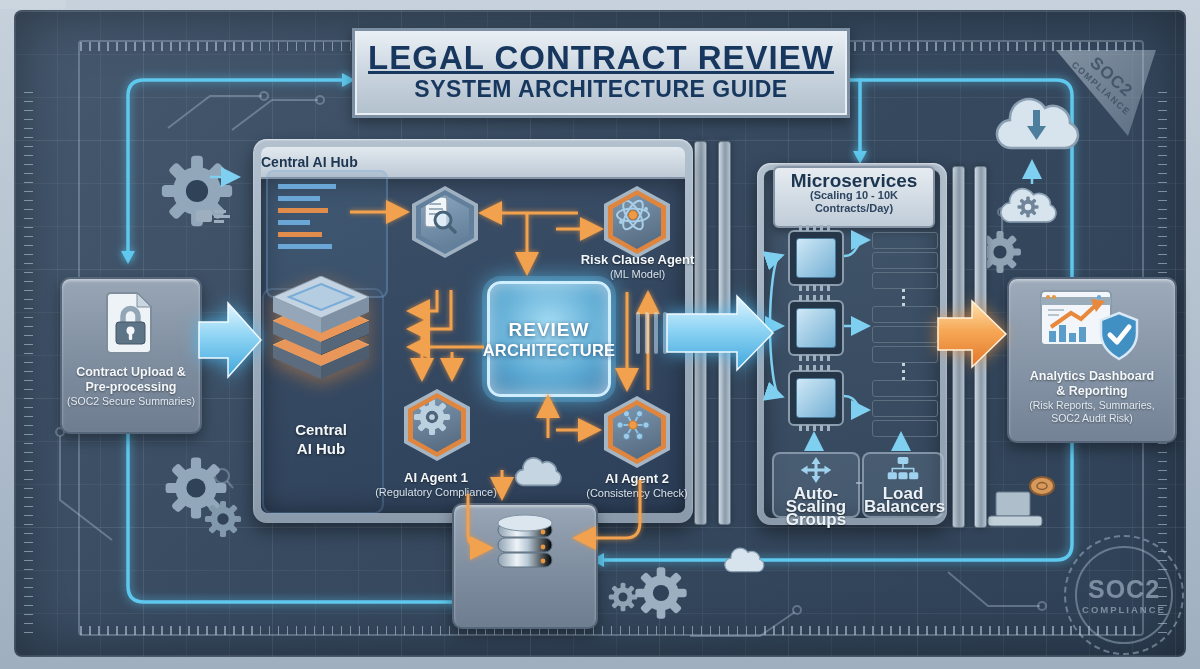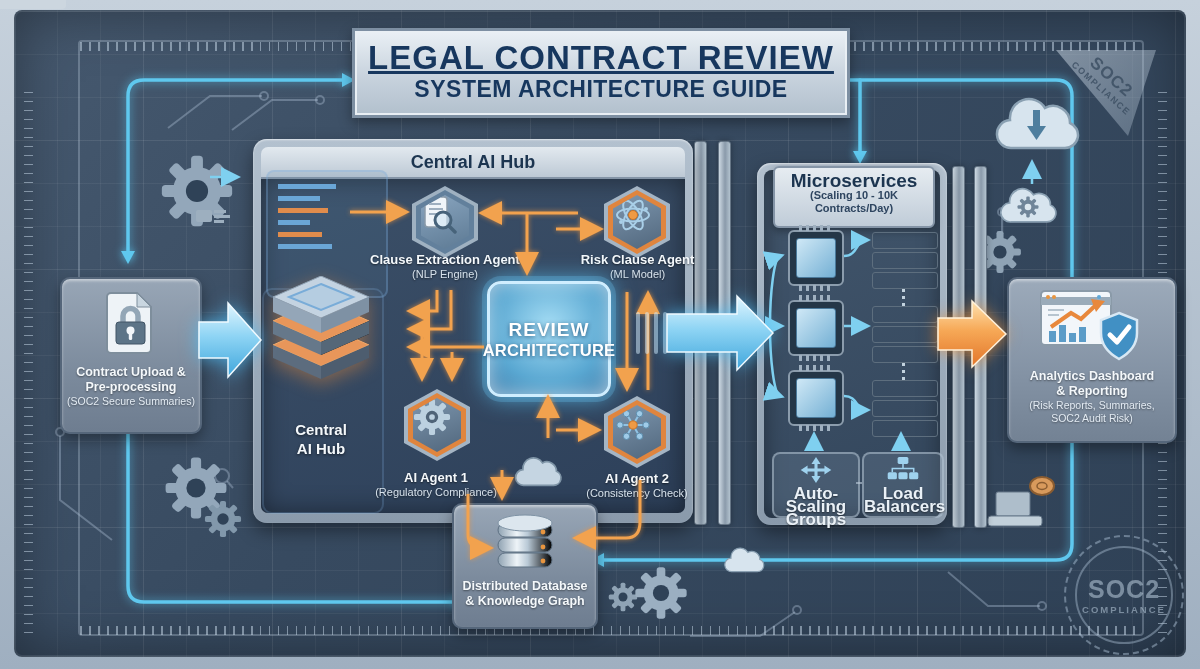--- a/index.html
+++ b/index.html
@@ -48,21 +48,21 @@
   #dbbox{left:452px;top:503px;width:142px;height:122px;}
   #analyticsbox{left:1007px;top:277px;width:166px;height:162px;background:linear-gradient(180deg,#9dabdb0,#8594a6 60%,#75captures);
     background:linear-gradient(180deg,#9caaba,#8392a4 60%,#73828f;);
     background:linear-gradient(180deg,#9caaba,#8392a4 60%,#738294);}
 
   
   .panel{border-radius:14px;background:linear-gradient(180deg,#b3c1cf,#8a9aab);
     box-shadow:0 8px 18px rgba(0,0,0,.4),inset 0 1px 2px rgba(255,255,255,.6);padding:8px;box-sizing:border-box;}
   #central{left:253px;top:139px;width:440px;height:384px;}
   #central .phead{height:30px;border-radius:7px 7px 0 0;background:linear-gradient(180deg,#e2e9ef,#bdc9d5);
-    text-align:center;font-size:18px;font-weight:800;color:#1c3550;line-height:30px;border-bottom:2px solid #8494a6;}
+    font-size:14px;font-weight:800;color:#1c3550;line-height:30px;border-bottom:2px solid #8494a6;}
   #central .pbody{height:334px;border-radius:0 0 7px 7px;background:linear-gradient(160deg,#3c5068,#2d405a);
     box-shadow:inset 0 0 26px rgba(0,0,0,.45);}
   #micro{left:757px;top:163px;width:190px;height:362px;}
   #micro .pbody{height:100%;border-radius:8px;background:linear-gradient(160deg,#42566c,#33465c);box-shadow:inset 0 0 22px rgba(0,0,0,.4);}
   #microhead{left:773px;top:166px;width:158px;height:58px;border-radius:6px;border:2px solid #8494a6;
     background:linear-gradient(180deg,#e6ecf1,#c0ccd8);text-align:center;box-shadow:0 3px 8px rgba(0,0,0,.35);}
   #microhead .mh1{font-size:19px;font-weight:800;color:#1c3550;margin-top:4px;line-height:17px;}
   #microhead .mh2{font-size:11px;font-weight:700;color:#2e4560;line-height:13px;}
 
   
@@ -297,24 +297,20 @@
   <div class="h2 hexo" style="background:#62809c;"></div>
   <div class="h3 hexo" style="background:linear-gradient(160deg,#8aa6c0,#5d7a94);">
     <svg width="36" height="40" viewBox="0 0 36 40">
       <rect x="4" y="2" width="22" height="30" rx="3" fill="#f0f5f9" stroke="#8a9aa8" stroke-width="1.5"></rect>
       <path d="M8,9 h12 M8,14 h14 M8,19 h10" stroke="#9fb0c0" stroke-width="2"></path>
       <circle cx="22" cy="25" r="8" fill="rgba(210,230,245,.65)" stroke="#47637a" stroke-width="3"></circle>
       <path d="M28,31 L34,37" stroke="#47637a" stroke-width="3.5" stroke-linecap="round"></path>
     </svg>
   </div>
 </div>
-<div class="abs lbl" style="left:363px;top:252px;width:164px;">
-  <div class="lt">Clause Extraction Agent</div>
-  <div class="ls">(NLP Engine)</div>
-</div>
 
 <div class="abs hex hexo" style="left:604px;top:186px;background:#a5b5c4;">
   <div class="h2 hexo" style="background:#e0853e;"></div>
   <div class="h3 hexo">
     <svg width="40" height="40" viewBox="0 0 40 40">
       <ellipse cx="20" cy="20" rx="16" ry="6.5" fill="none" stroke="#a9cfe8" stroke-width="2"></ellipse>
       <ellipse cx="20" cy="20" rx="16" ry="6.5" fill="none" stroke="#a9cfe8" stroke-width="2" transform="rotate(60 20 20)"></ellipse>
       <ellipse cx="20" cy="20" rx="16" ry="6.5" fill="none" stroke="#a9cfe8" stroke-width="2" transform="rotate(120 20 20)"></ellipse>
       <circle cx="20" cy="20" r="4.5" fill="#ef9a45" stroke="#c97428"></circle>
       <circle cx="33" cy="14" r="2" fill="#a9cfe8"></circle>
@@ -447,24 +443,20 @@
     </linearGradient>
         </defs>
     <rect x="8" y="40" width="54" height="14" rx="7" fill="url(#silver)" stroke="#5d7082"></rect>
     <rect x="8" y="25" width="54" height="14" rx="7" fill="url(#silver)" stroke="#5d7082"></rect>
     <rect x="8" y="10" width="54" height="14" rx="7" fill="url(#silver)" stroke="#5d7082"></rect>
     <ellipse cx="35" cy="10" rx="27" ry="8" fill="#dce6ee" stroke="#7e92a4"></ellipse>
     <circle cx="53" cy="19" r="2.4" fill="#e8953f"></circle>
         <circle cx="53" cy="34" r="2.4" fill="#e8953f"></circle>
         <circle cx="53" cy="48" r="2.4" fill="#e8953f"></circle>
   </svg>
-  <div style="position:absolute;left:0;right:0;top:74px;">
-    <div class="bt">Distributed Database</div>
-    <div class="bt">&amp; Knowledge Graph</div>
-  </div>
 </div>
 
 <div id="analyticsbox" class="abs mbox">
   <svg width="104" height="72" viewBox="0 0 104 72" style="left:30px;top:10px;">
     <rect x="2" y="2" width="70" height="54" rx="4" fill="#f2f6fa" stroke="#8a9aa8" stroke-width="2"></rect>
     <path d="M2,12 h70" stroke="#9aabb9" stroke-width="8"></path>
     <circle cx="9" cy="8" r="2" fill="#e8953f"></circle>
         <circle cx="15" cy="8" r="2" fill="#e8953f"></circle>
         <circle cx="60" cy="8" r="2" fill="#5fa8d8"></circle>
     <path d="M9,21 h16 M9,26 h11" stroke="#b6c4cf" stroke-width="2"></path>

